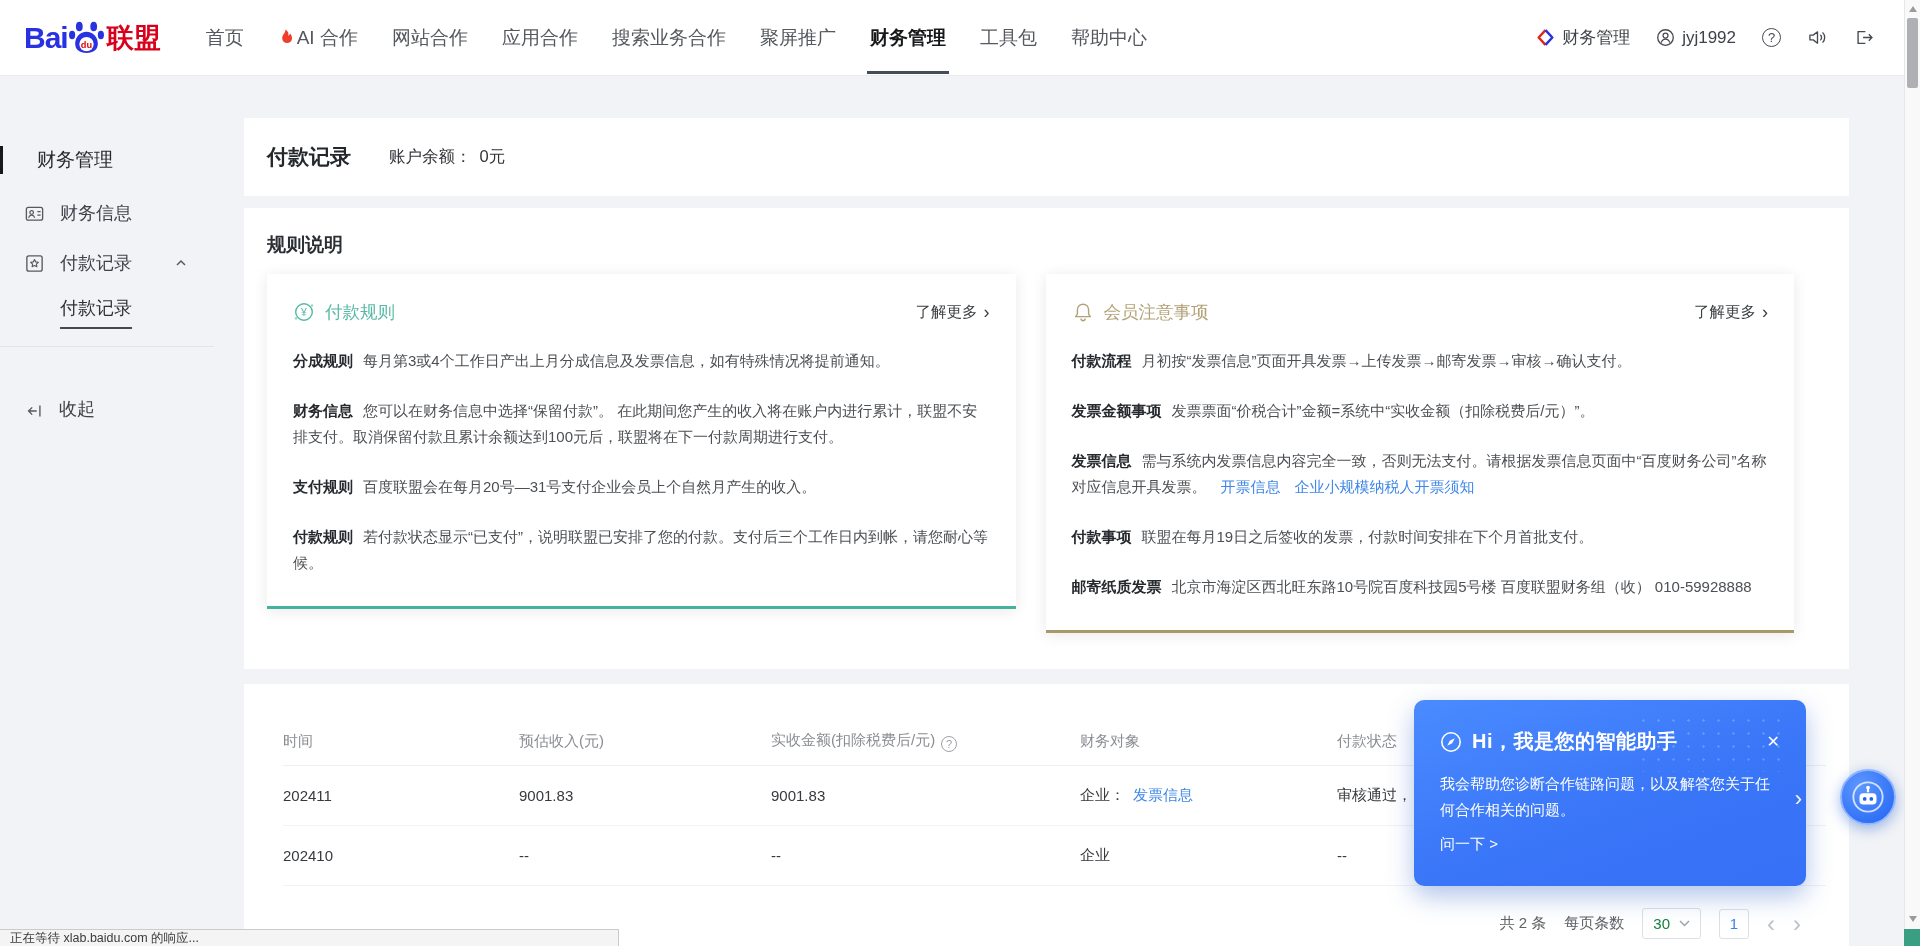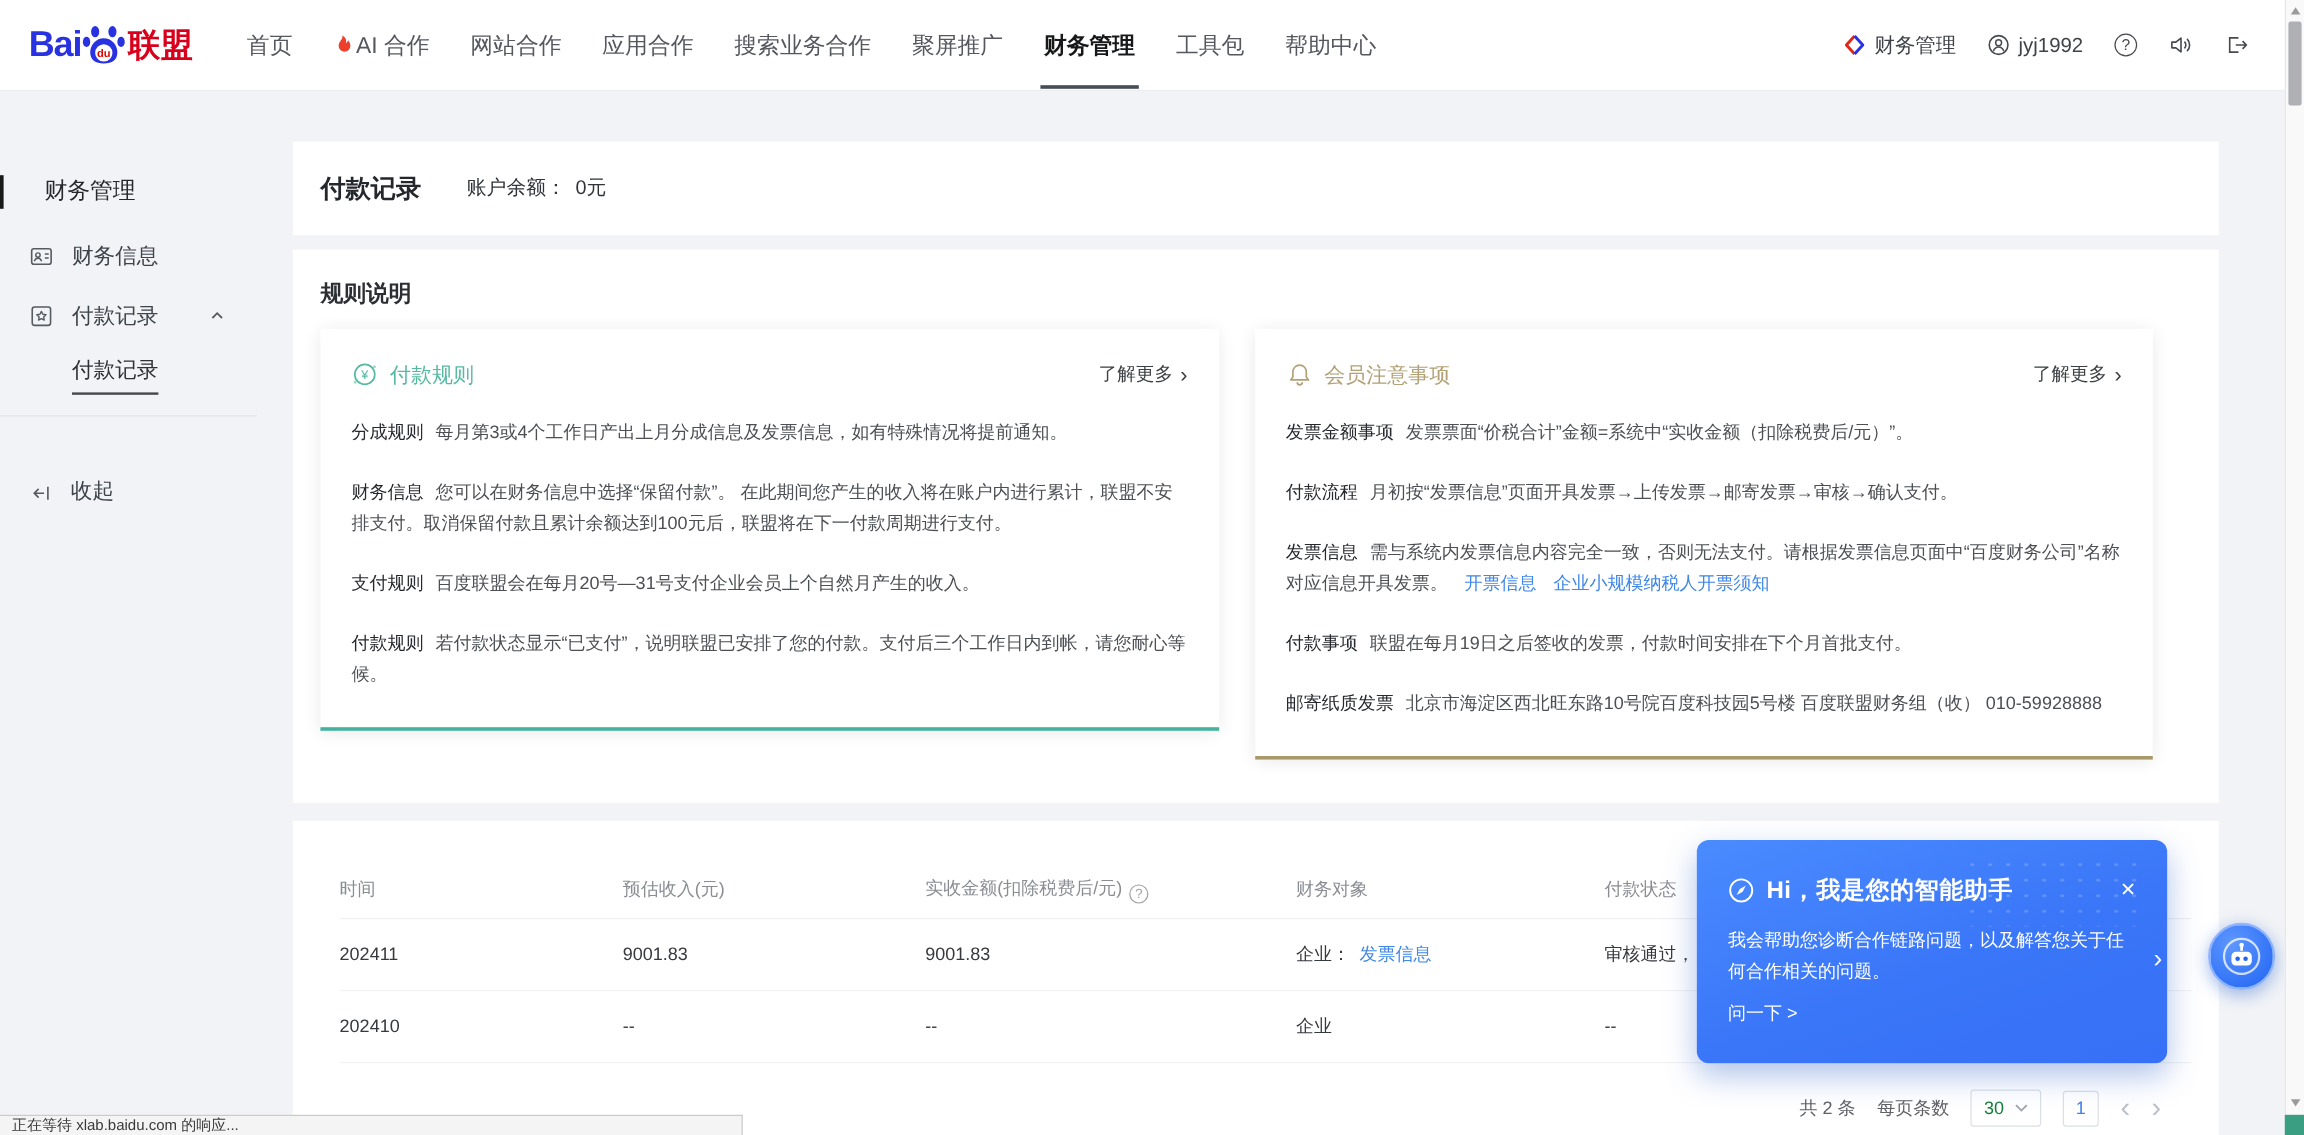--- a/index.html
+++ b/index.html
@@ -51,21 +51,21 @@
   .card { flex:1; background:#fff; box-shadow:0 2px 14px rgba(0,0,0,.09); padding:26px 26px 30px; }
   .card-teal { border-bottom:3px solid #47b29c; }
   .card-gold { border-bottom:3px solid #a89968; }
   .card-head { display:flex; align-items:center; }
   .card-title { font-size:17.5px; margin-left:10px; }
   .card-title.teal { color:#56b9a2; }
   .card-title.gold { color:#b2a176; }
   .more { margin-left:auto; display:flex; align-items:center; gap:6px; color:#3c4043; font-size:15.5px; }
   .more .arr { font-size:18px; line-height:1; }
   .rule-line { margin-top:24px; font-size:15px; line-height:26px; color:#4c4f53; }
-  .rule-line b { color:#26292d; font-weight:400; margin-right:10px; }
+  .rule-line b { color:#26292d; font-weight:700; margin-right:10px; }
   .blue-link { color:#3f87e8; margin-left:14px; }
 
   
   .table-panel { margin-top:15px; padding:34px 23px 20px 39px; height:264px; }
   .t-head, .t-row { display:grid; grid-template-columns:236px 252px 309px 257px 1fr; align-items:center; }
   .t-head { height:48px; font-size:15px; color:#8a8d92; border-bottom:1px solid #f0f0f1; }
   .t-row { height:60px; font-size:15px; color:#36393d; border-bottom:1px solid #f2f2f3; }
   .info-icon { display:inline-flex; width:16px; height:16px; border:1px solid #9ea1a6; border-radius:50%;
                color:#9ea1a6; font-size:11px; align-items:center; justify-content:center; margin-left:6px; vertical-align:-3px; cursor:pointer; }
   .cell-link { color:#3f87e8; margin-left:8px; }
@@ -249,22 +249,22 @@
           <svg width="22" height="22" viewBox="0 0 22 22">
               <path d="M11 3.2a5.6 5.6 0 0 0-5.6 5.6v4.4L3.6 15.6h14.8l-1.8-2.4V8.8A5.6 5.6 0 0 0 11 3.2z" fill="none" stroke="#b2a176" stroke-width="1.4" stroke-linejoin="round"></path>
               <path d="M9 17.6a2.1 2.1 0 0 0 4.2 0" fill="none" stroke="#b2a176" stroke-width="1.4"></path>
             </svg>
           <span class="card-title gold">会员注意事项</span>
           <a class="more">
             <span>了解更多</span>
             <span class="arr">›</span>
           </a>
         </div>
+        <p class="rule-line"><b>付款流程</b><span>月初按“发票信息”页面开具发票→上传发票→邮寄发票→审核→确认支付。</span></p>
         <p class="rule-line"><b>发票金额事项</b><span>发票票面“价税合计”金额=系统中“实收金额（扣除税费后/元）”。</span></p>
-        <p class="rule-line"><b>付款流程</b><span>月初按“发票信息”页面开具发票→上传发票→邮寄发票→审核→确认支付。</span></p>
         <p class="rule-line"><b>发票信息</b><span>需与系统内发票信息内容完全一致，否则无法支付。请根据发票信息页面中“百度财务公司”名称对应信息开具发票。</span><a class="blue-link">开票信息</a><a class="blue-link">企业小规模纳税人开票须知</a></p>
         <p class="rule-line"><b>付款事项</b><span>联盟在每月19日之后签收的发票，付款时间安排在下个月首批支付。</span></p>
         <p class="rule-line"><b>邮寄纸质发票</b><span>北京市海淀区西北旺东路10号院百度科技园5号楼 百度联盟财务组（收） 010-59928888</span></p>
       </div>
     </div>
   </section>
 
   <section class="panel table-panel">
     <div class="t-head">
       <div>时间</div>

